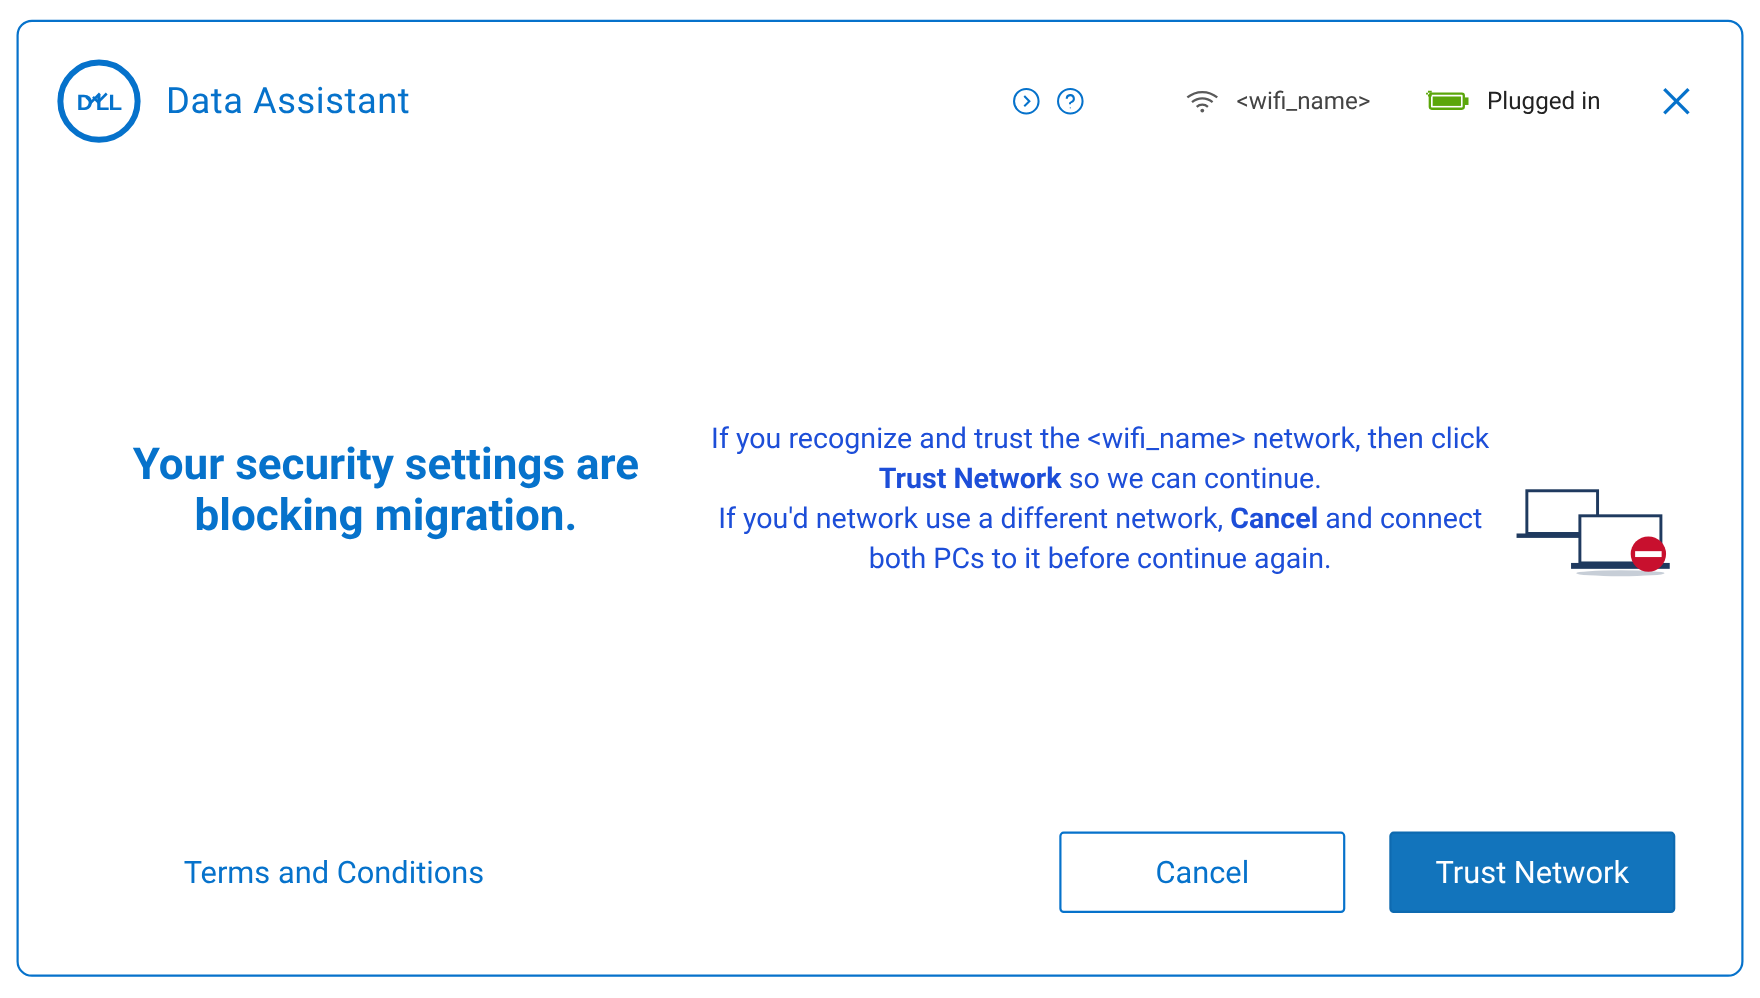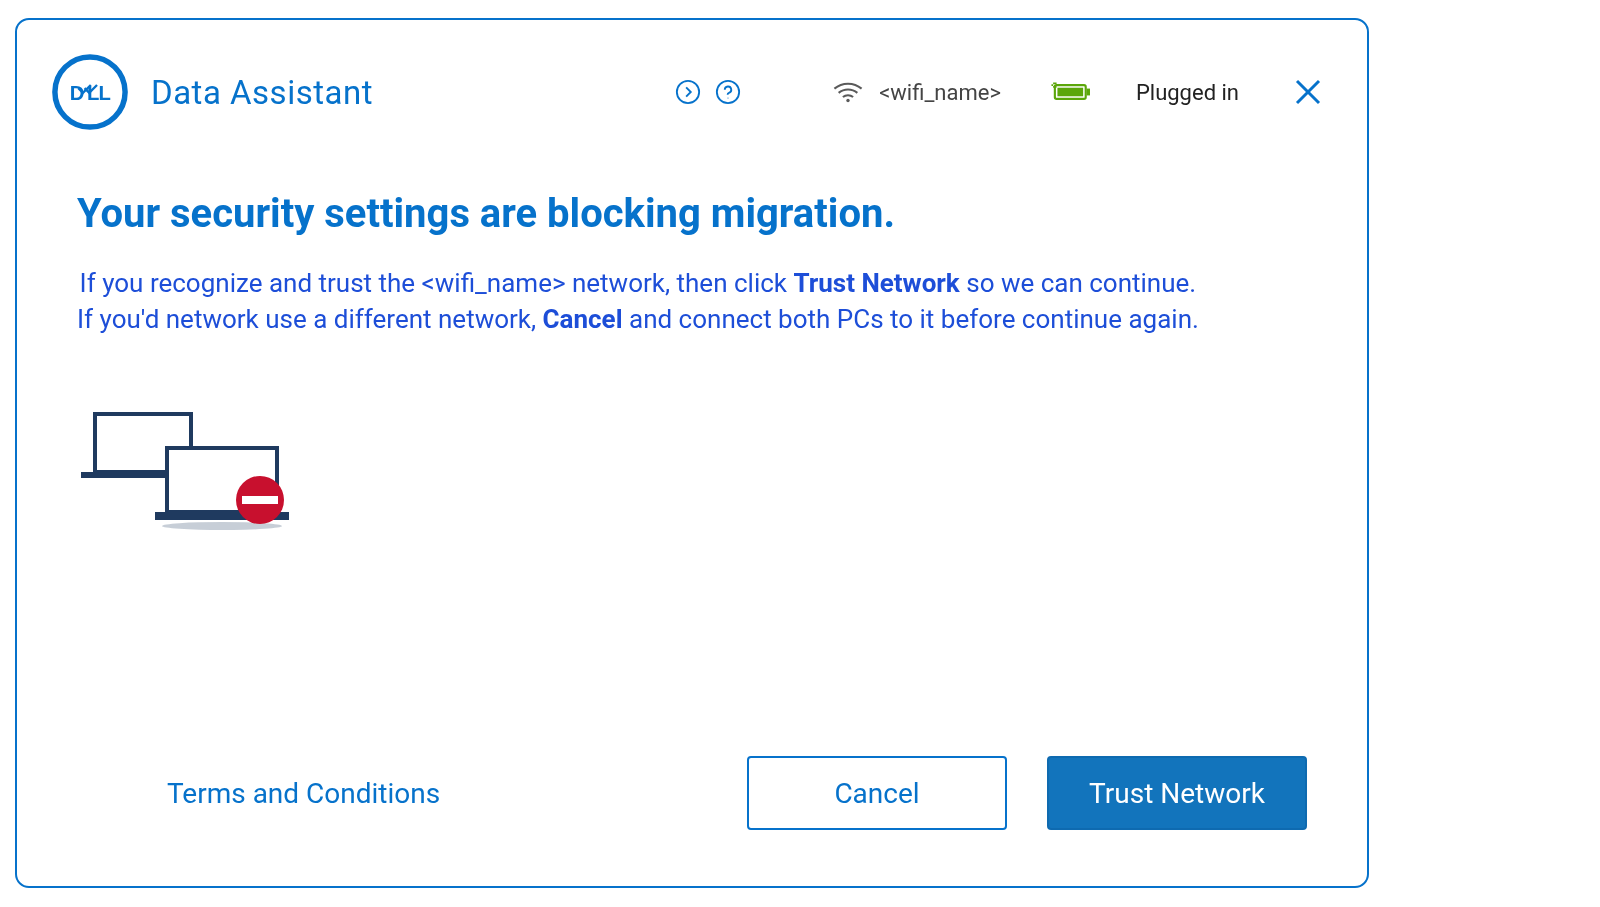--- a/index.html
+++ b/index.html
@@ -19,21 +19,21 @@
     padding: 0;
     width: 1600px;
     height: 907px;
     font-family: "Segoe UI", Roboto, "Helvetica Neue", Arial, sans-serif;
     background: #fff;
     color: var(--text-dark);
   }
   .window {
     box-sizing: border-box;
     position: relative;
-    width: 1354px;
+    width: 1570px;
     height: 870px;
     margin: 18px 15px;
     border: 2px solid var(--dell-blue);
     border-radius: 14px;
     background: #fff;
     display: flex;
     flex-direction: column;
   }
   
   .header {
@@ -78,40 +78,40 @@
     stroke: var(--wifi-grey);
     fill: none;
     stroke-width: 2.4;
   }
   .wifi-label {
     font-size: 22px;
     color: #444;
   }
   .power-group { margin-left: 50px; }
   .batt-icon { width: 42px; height: 24px; }
-  .power-label { font-size: 22px; color: #222; margin-left: 29px; }
+  .power-label { font-size: 22px; color: #222; }
   .close-btn {
     margin-left: 50px;
     width: 38px;
     height: 38px;
     display: flex;
     align-items: center;
     justify-content: center;
     cursor: pointer;
     background: none;
     border: none;
     padding: 0;
   }
   .close-btn svg { width: 30px; height: 30px; stroke: var(--dell-blue); stroke-width: 3; }
   
   .content {
     flex: 1 1 auto;
     display: flex;
-    flex-direction: column;
-    align-items: flex-start;
+    flex-direction: row;
+    align-items: center;
     padding: 38px 60px 0 60px;
     text-align: center;
   }
   .headline {
     font-size: 40px;
     font-weight: 700;
     color: var(--dell-blue);
     margin: 10px 0 28px 0;
   }
   .subtext {

